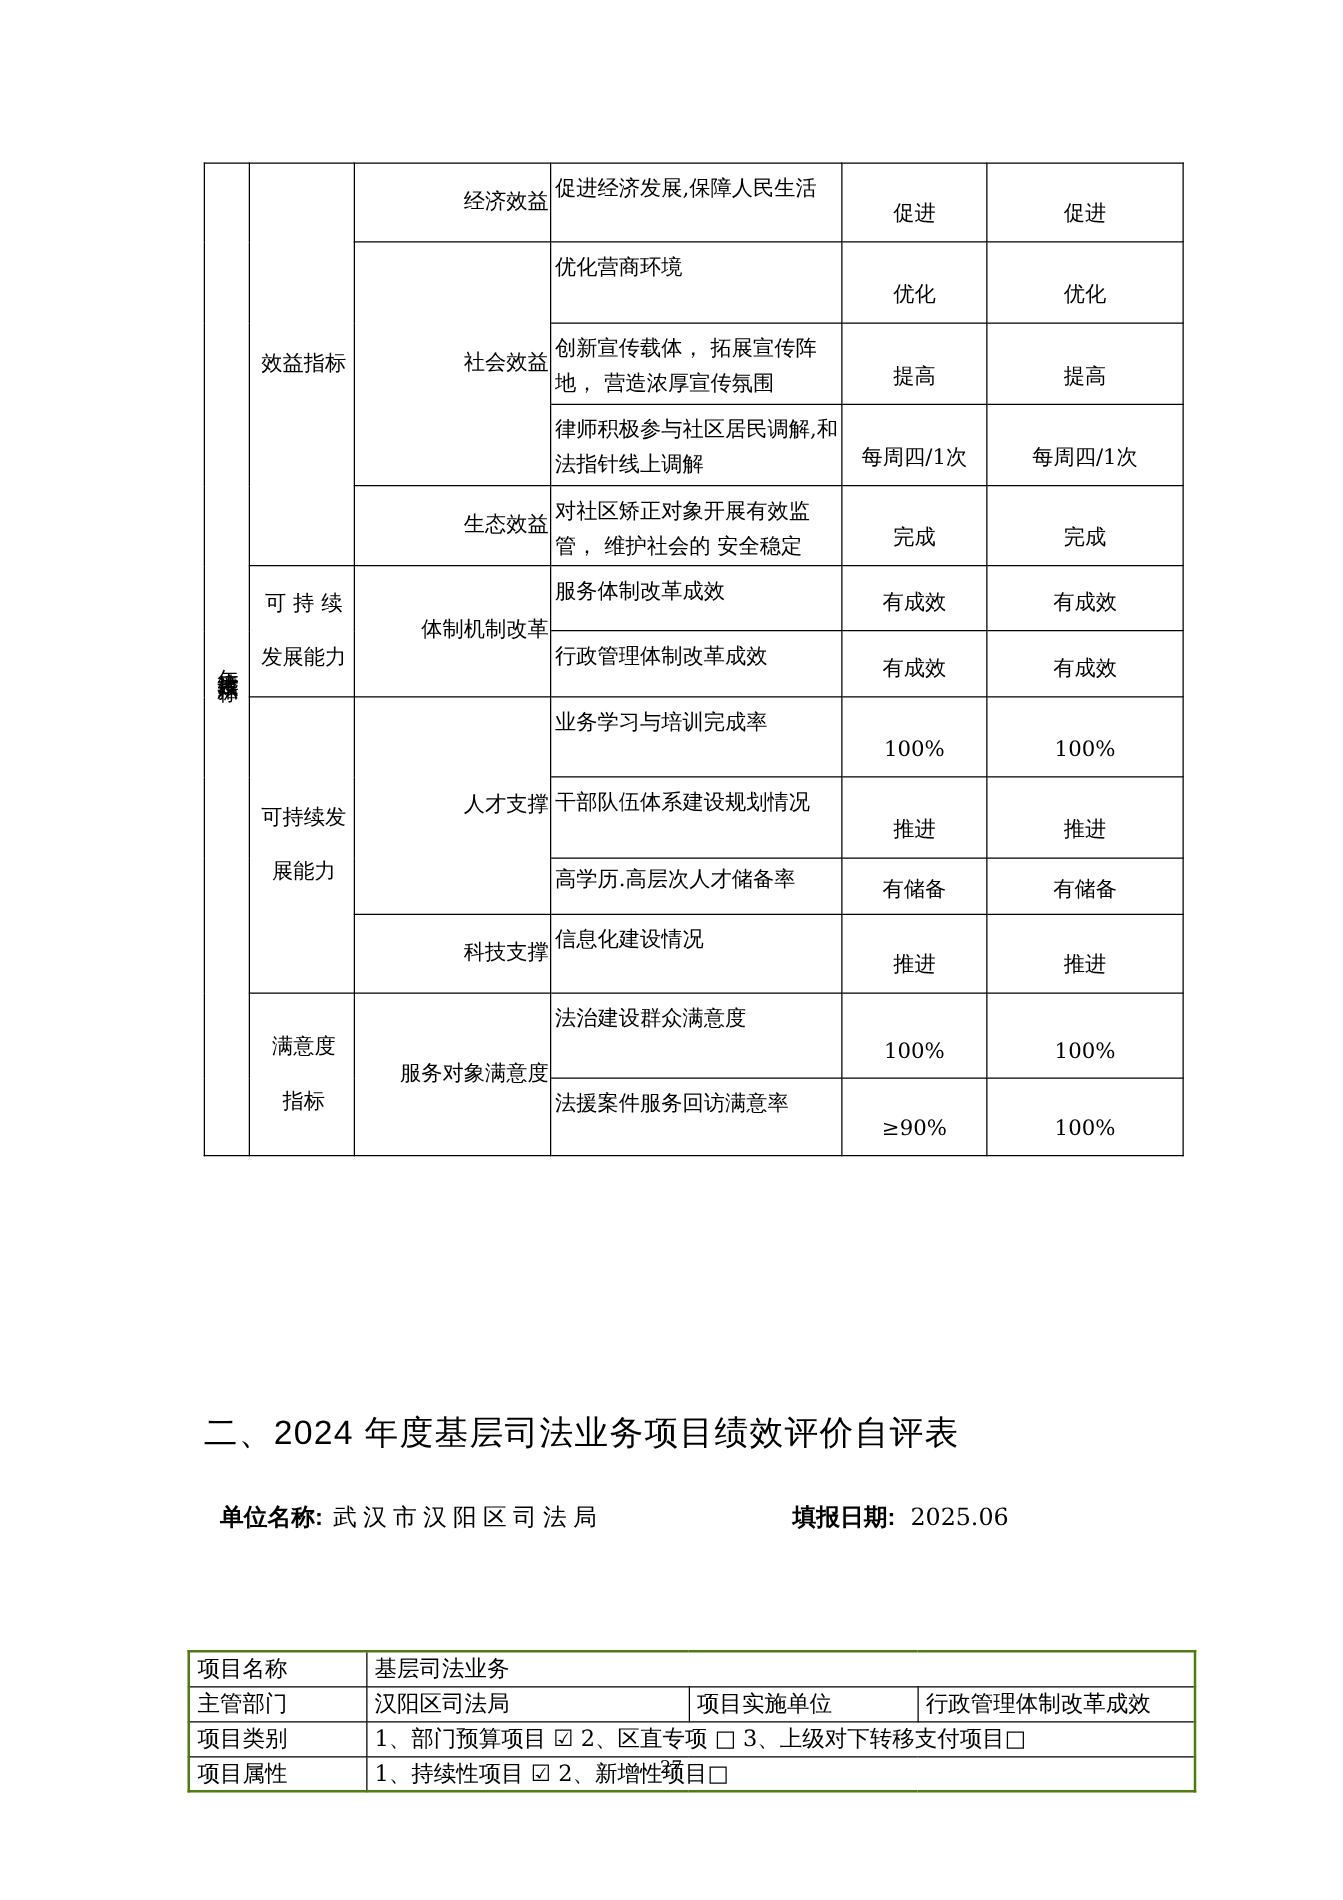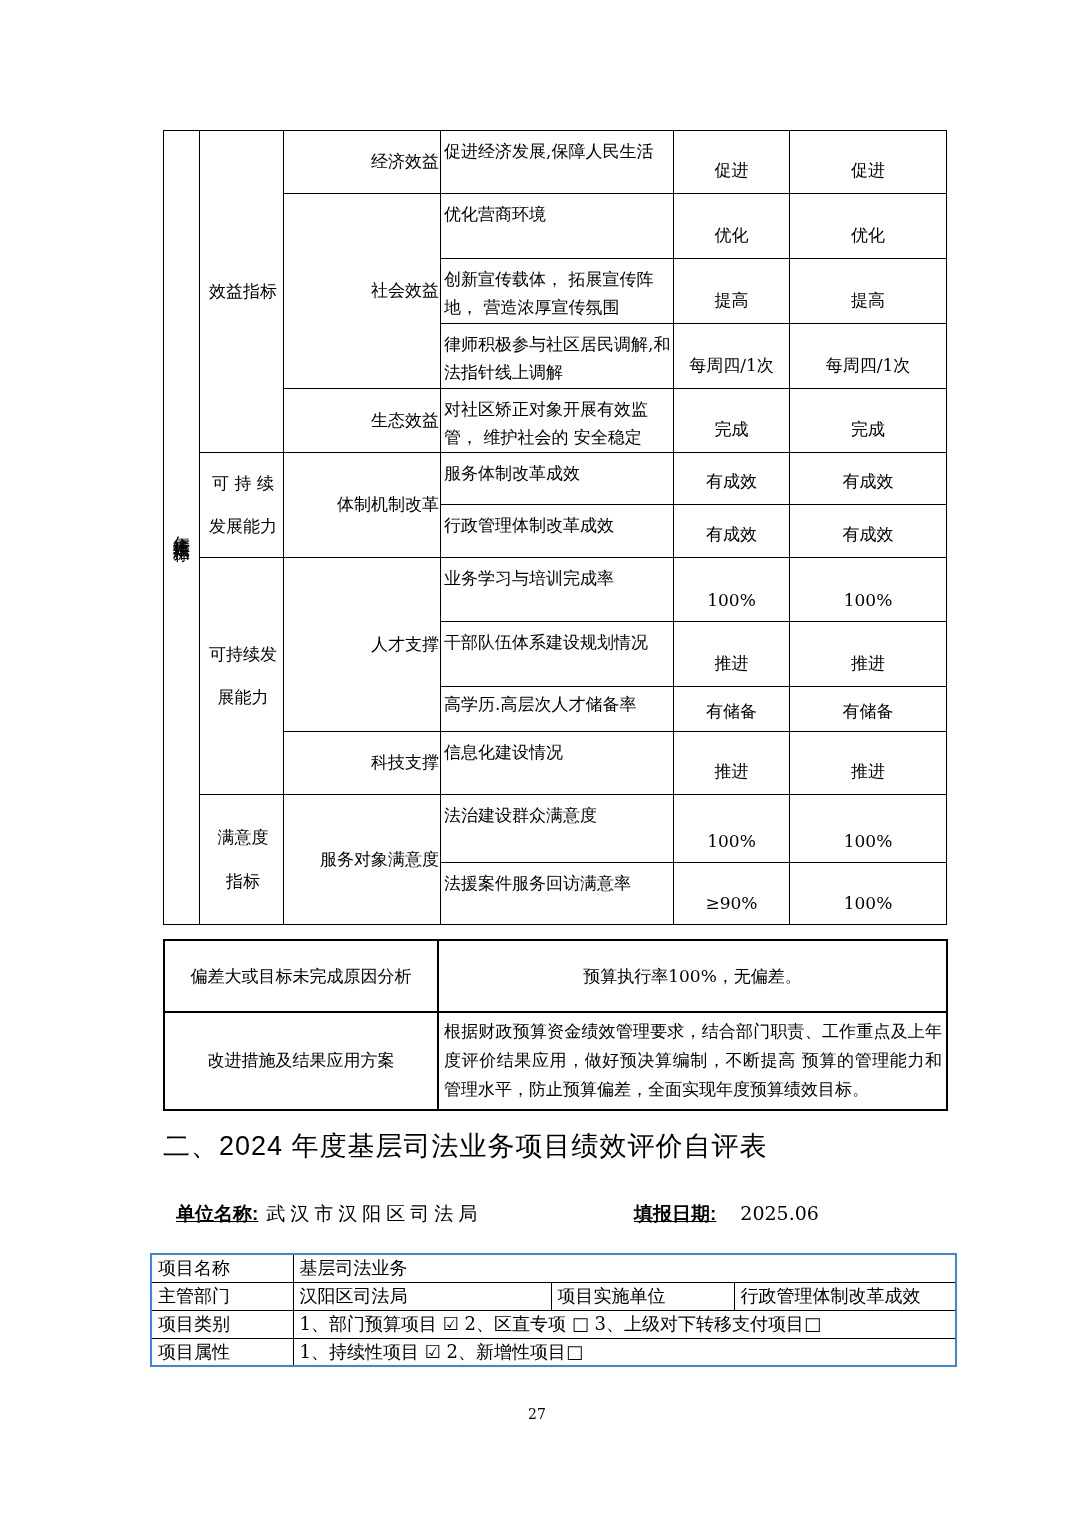--- a/index.html
+++ b/index.html
@@ -25,26 +25,26 @@
   .heavy td{border:2px solid #000;font-size:17px;}
   .hlabel{text-align:center;vertical-align:middle;}
   .hval{text-align:center;vertical-align:middle;}
   .hpara{text-align:justify;vertical-align:middle;padding:4px 4px 4px 5px;line-height:1.72;}
 
   
   .title{position:absolute;left:163px;top:1128px;width:880px;
          font-family:"Liberation Sans","DejaVu Sans",sans-serif;
          font-weight:400;font-size:27px;letter-spacing:1px;}
   .meta-item{position:absolute;top:1201px;font-size:19px;white-space:nowrap;}
-  .blabel{font-family:"Liberation Sans","DejaVu Sans",sans-serif;font-weight:700;text-decoration:underline;}
+  .blabel{font-family:"Liberation Sans","DejaVu Sans",sans-serif;font-weight:700;}
   .uval{letter-spacing:5px;margin-left:8px;}
-  .dval{margin-left:24px;}
+  .dval{margin-left:12px;}
 
   
-  .t2{position:absolute;left:150px;top:1253px;width:805px;border:2px solid #3b82f6;}
+  .t2{position:absolute;left:150px;top:1320px;width:805px;border:2px solid #4d7c0f;}
   .t2 td{border:1px solid #000;font-size:18px;padding:1px 6px;vertical-align:middle;
          white-space:nowrap;overflow:hidden;}
 
   .footer{position:absolute;top:1406px;left:0;width:1074px;text-align:center;
           font-size:14px;}
 </style>
 </head>
 <body>
 
 <div class="page">
@@ -137,36 +137,20 @@
       <td class="val">100%</td>
     </tr>
     <tr style="height:62px">
       <td class="ind">法援案件服务回访满意率</td>
       <td class="val">≥90%</td>
       <td class="val">100%</td>
     </tr>
   </tbody>
     </table>
 
-  <table class="heavy">
-    <colgroup>
-        <col style="width:274px">
-        <col style="width:509px">
-      </colgroup>
-    <tbody>
-        <tr style="height:72px">
-      <td class="hlabel">偏差大或目标未完成原因分析</td>
-      <td class="hval">预算执行率100%，无偏差。</td>
-    </tr>
-    <tr style="height:90px">
-      <td class="hlabel">改进措施及结果应用方案</td>
-      <td class="hpara">根据财政预算资金绩效管理要求，结合部门职责、工作重点及上年度评价结果应用，做好预决算编制，不断提高 预算的管理能力和管理水平，防止预算偏差，全面实现年度预算绩效目标。</td>
-    </tr>
-  </tbody>
-    </table>
 
   <div class="title">二、2024 年度基层司法业务项目绩效评价自评表</div>
 
   <div class="meta-item" style="left:176px">
     <span class="blabel">单位名称:</span><span class="uval">武汉市汉阳区司法局</span>
   </div>
   <div class="meta-item" style="left:634px">
     <span class="blabel">填报日期:</span><span class="dval">2025.06</span>
   </div>
 

